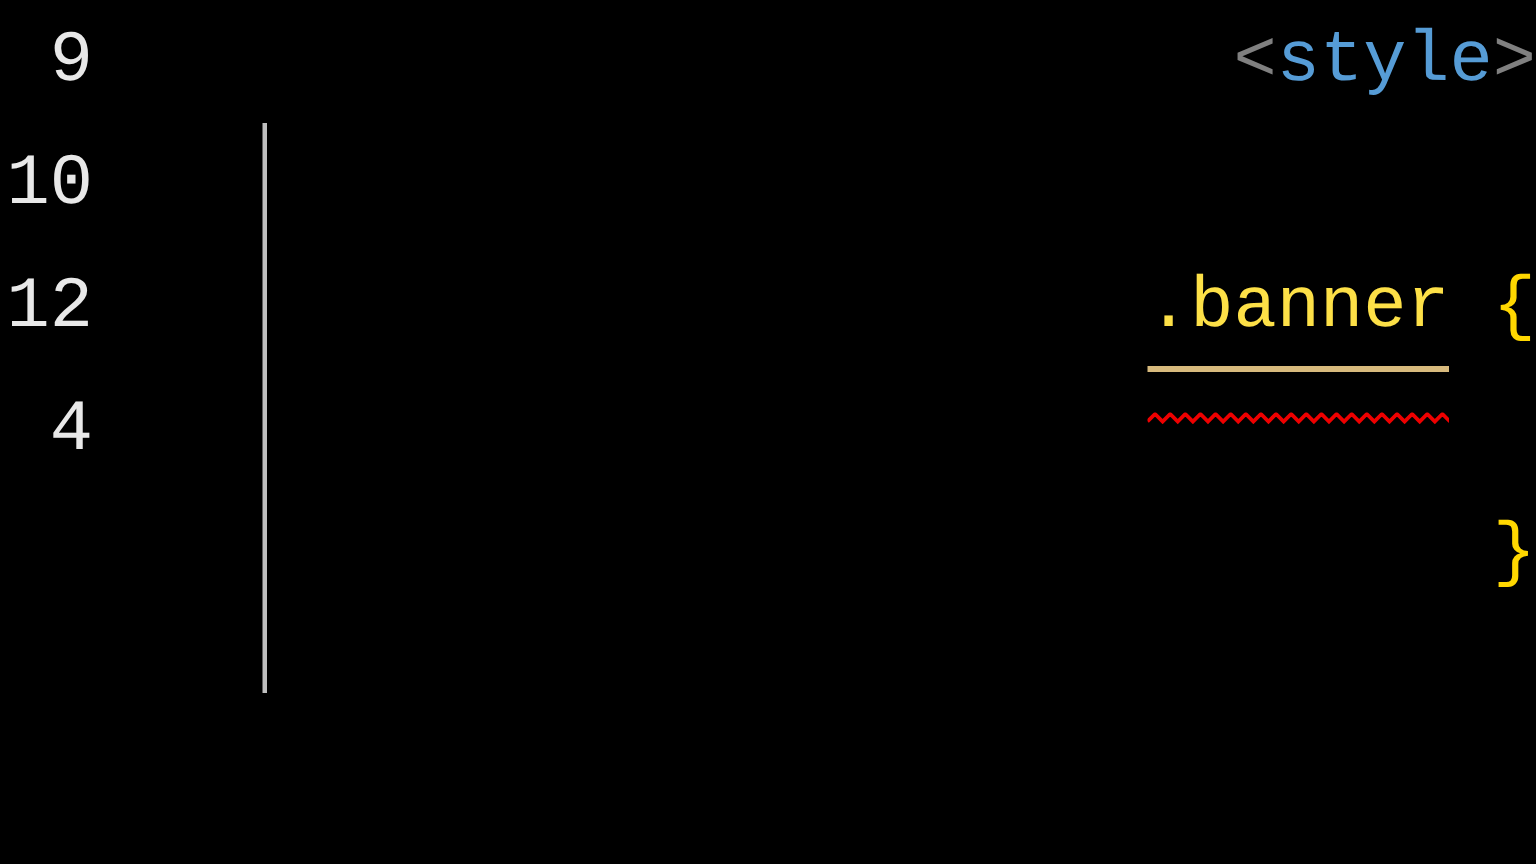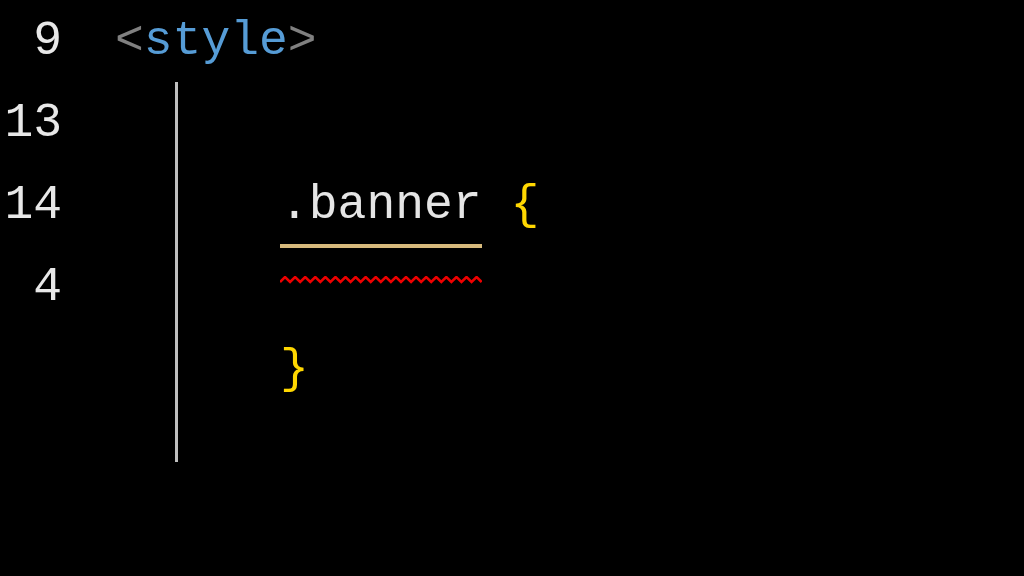--- a/index.html
+++ b/index.html
@@ -33,38 +33,39 @@
       height: 82px;
     }
     .code-area {
       flex: 1;
       position: relative;
     }
     .code-line {
       height: 82px;
       white-space: pre;
       position: relative;
+      text-align: right;
     }
     .indent-guide {
       position: absolute;
       left: 95px;
       top: 82px;
       width: 3px;
       height: 380px;
       background: #d4d4d4;
       opacity: 0.9;
     }
     .token-bracket {
       color: #808080;
     }
     .token-tag {
       color: #569cd6;
     }
     .token-selector {
-      color: #e5e5e5;
+      color: #fde047;
       position: relative;
       display: inline-block;
     }
     .token-brace {
       color: #ffd700;
     }
     .underline-zigzag {
       position: absolute;
       left: 0;
       right: 0;
@@ -89,22 +90,22 @@
     .indent-2 {
       padding-left: 200px;
     }
   </style>
 </head>
 <body>
 
 <div class="editor">
   <div class="gutter">
     <div class="line-number">9</div>
-    <div class="line-number">13</div>
-    <div class="line-number">14</div>
+    <div class="line-number">10</div>
+    <div class="line-number">12</div>
     <div class="line-number">4</div>
   </div>
   <div class="code-area">
     <div class="indent-guide"></div>
 
     <div class="code-line indent-1"><span class="token-bracket">&lt;</span><span class="token-tag">style</span><span class="token-bracket">&gt;</span></div>
 
     <div class="code-line"></div>
 
     <div class="code-line indent-2"><span class="token-selector"><span>.banner</span><span class="underline-zigzag"><svg class="zigzag-svg" viewBox="0 0 200 8" preserveAspectRatio="none">

